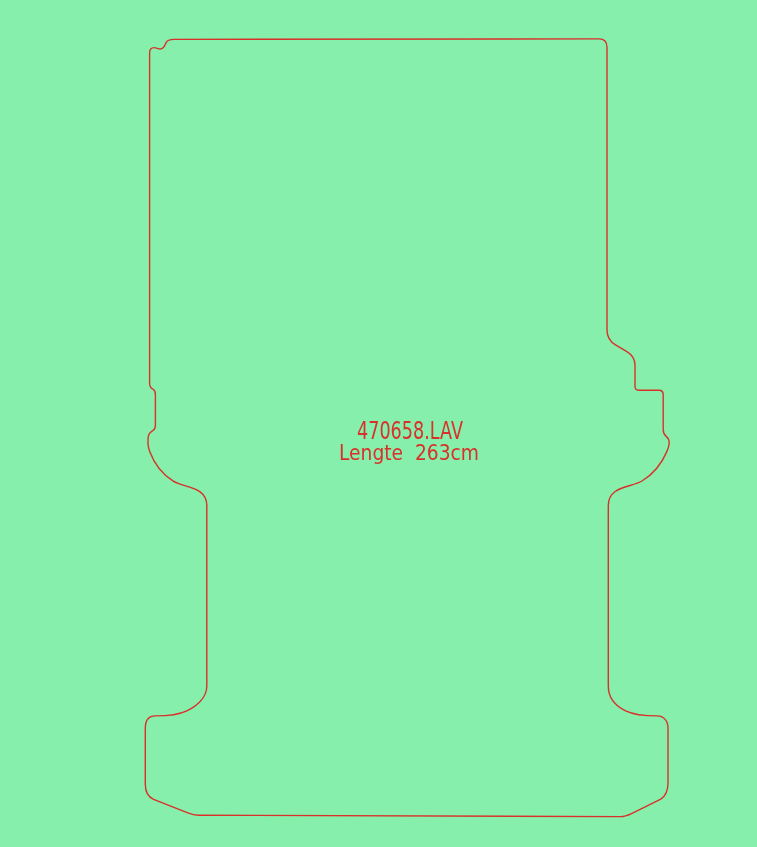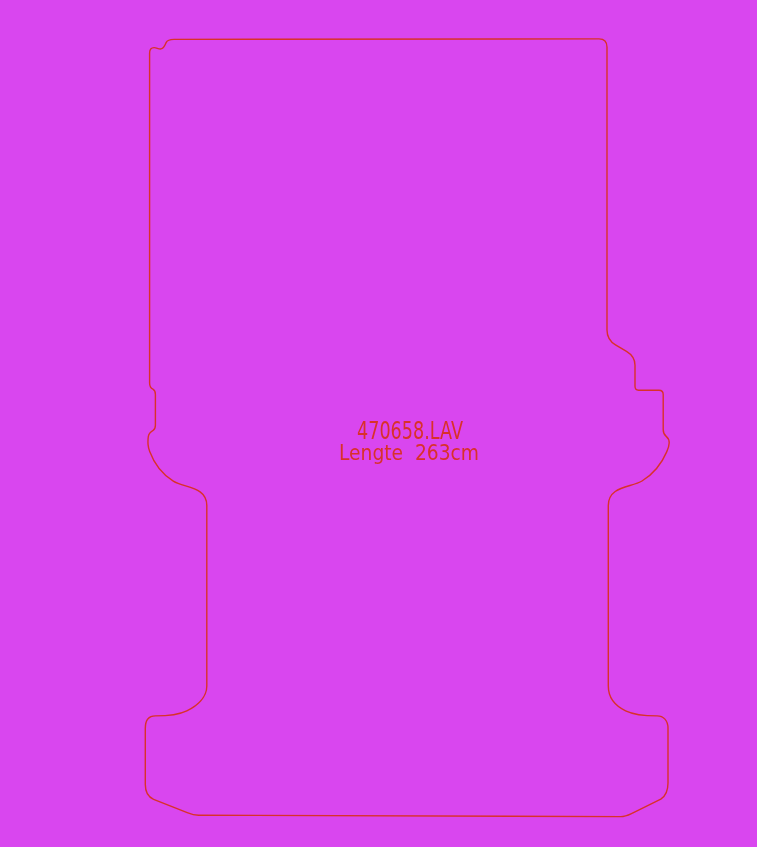--- a/index.html
+++ b/index.html
@@ -8,21 +8,21 @@
     background: #ffffff;
     width: 757px;
     height: 847px;
     overflow: hidden;
     font-family: "DejaVu Sans", sans-serif;
   }
   .canvas {
     position: relative;
     width: 757px;
     height: 847px;
-    background: #d946ef;
+    background: #86efac;
   }
   svg {
     display: block;
     width: 757px;
     height: 847px;
   }
   .outline-path {
     fill: none;
     stroke-width: 1.4;
     stroke-linejoin: round;

